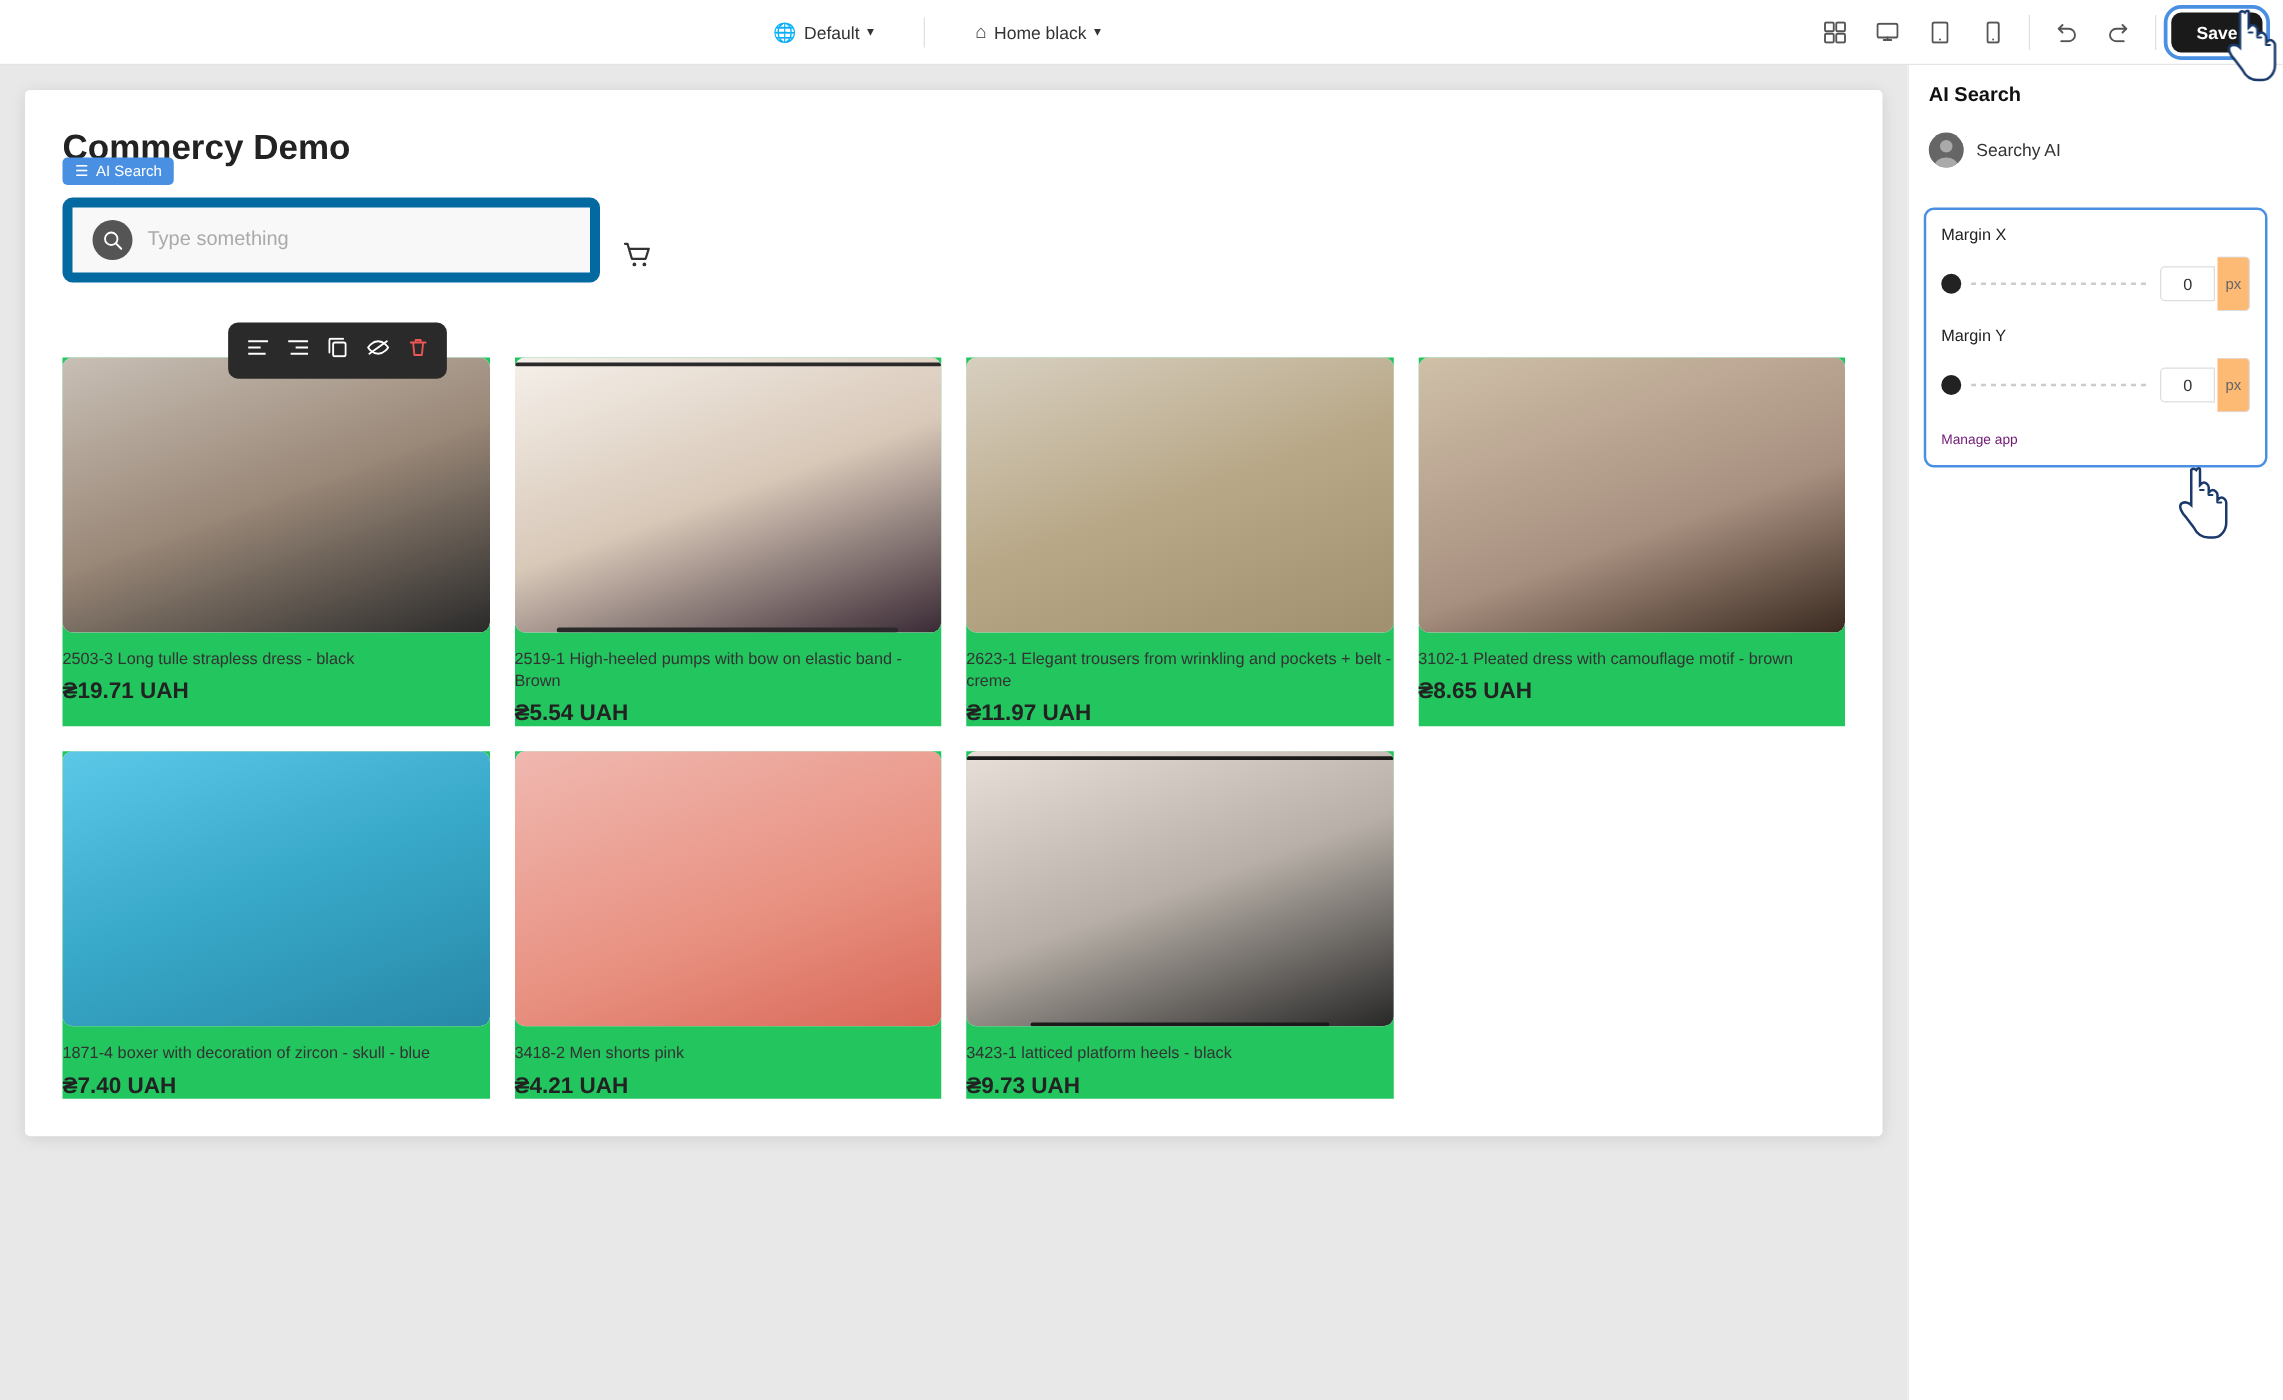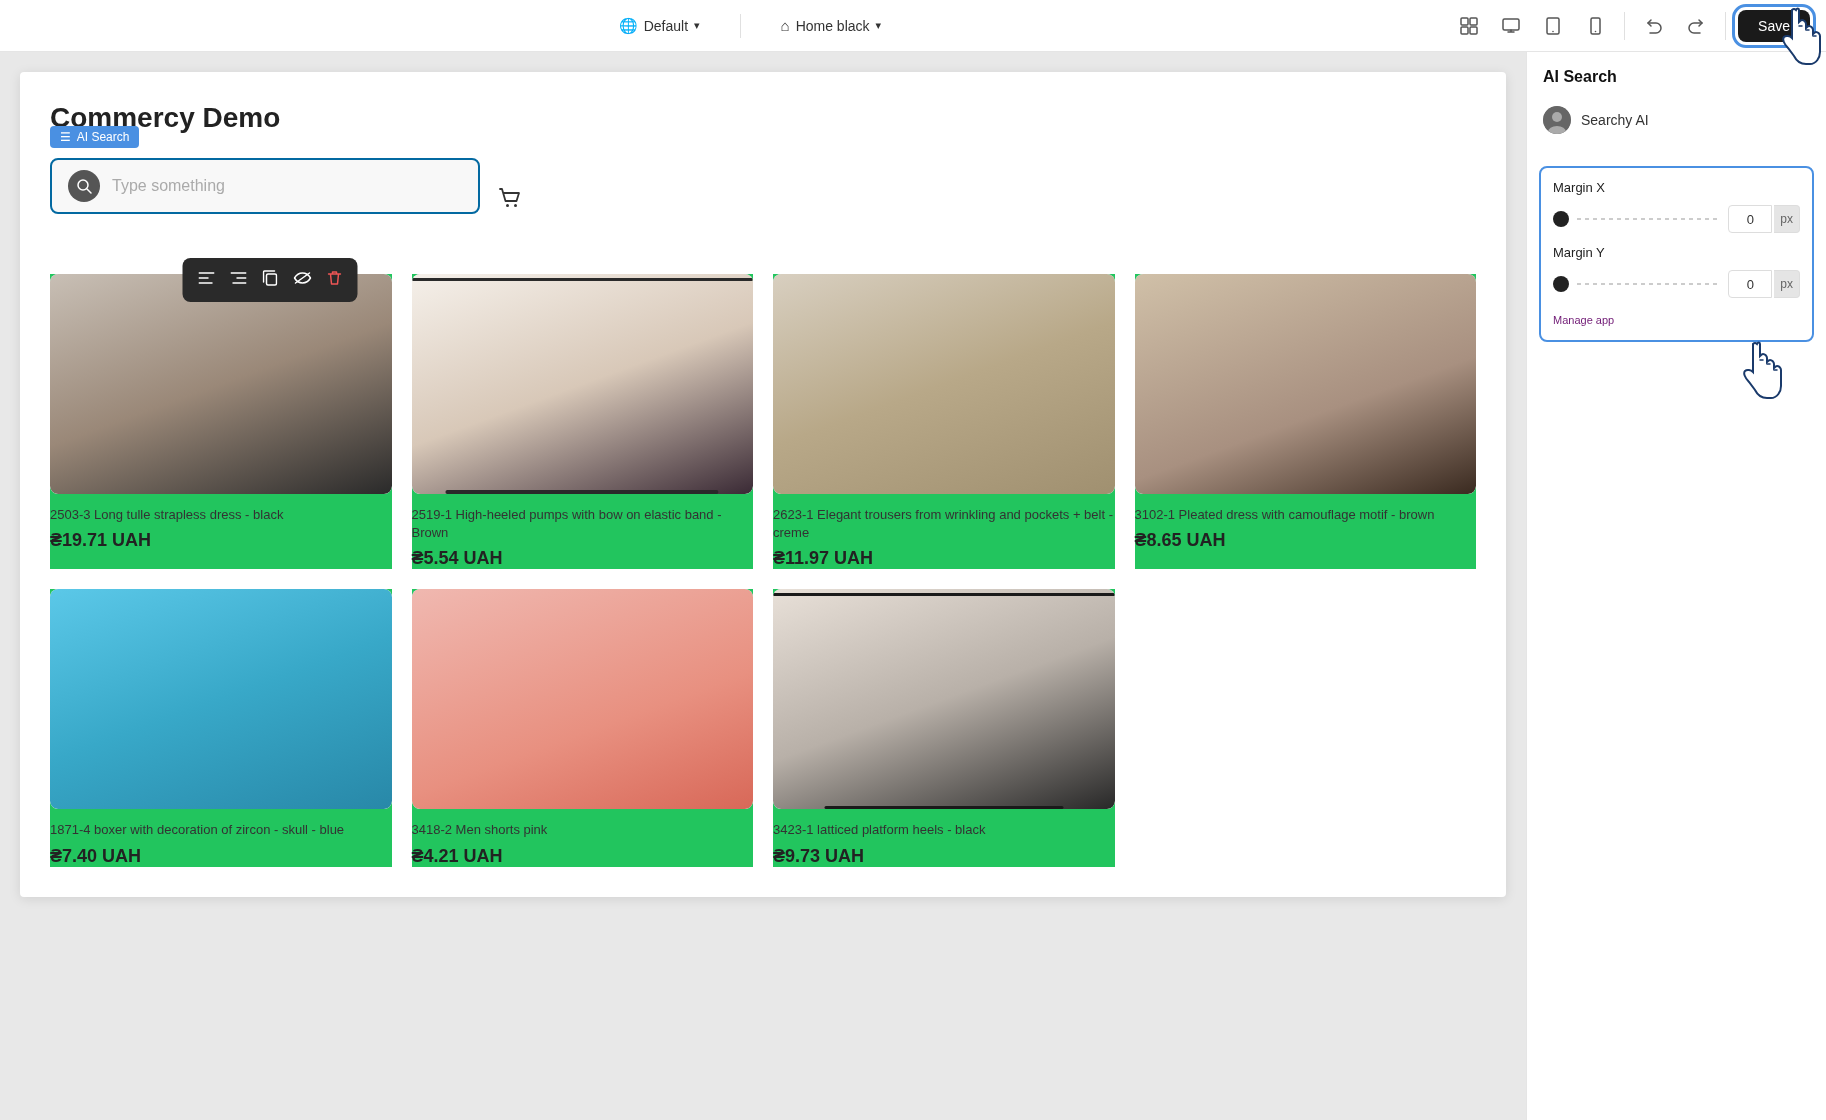--- a/index.html
+++ b/index.html
@@ -20,21 +20,21 @@
       border-radius: 6px;
     }
     .topbar-divider { width: 1px; height: 24px; background: #e0e0e0; }
     .icon-btn {
       width: 34px; height: 34px; border-radius: 6px; border: none;
       background: transparent; cursor: pointer; display: flex; align-items: center; justify-content: center;
       color: #555; font-size: 16px;
     }
     .save-btn {
       background: #1a1a1a; color: #fff; border: none; border-radius: 8px;
-      padding: 8px 20px; font-size: 14px; font-weight: 400; cursor: pointer;
+      padding: 8px 20px; font-size: 14px; font-weight: 700; cursor: pointer;
       outline: 3px solid #4a90e2; outline-offset: 3px;
     }
 
     
     .main { display: flex; height: calc(1120px - 52px); }
 
     
     .canvas { flex: 1; overflow: auto; padding: 20px; background: #e8e8e8; }
     .page-frame {
       background: #fff; min-width: 900px; padding: 30px;
@@ -45,21 +45,21 @@
 
     
     .ai-search-wrapper { position: relative; margin-bottom: 30px; display: inline-block; }
     .ai-search-badge {
       position: absolute; top: -32px; left: 0;
       background: #4a90e2; color: #fff; font-size: 12px; font-weight: 500;
       padding: 4px 10px; border-radius: 4px; display: flex; align-items: center; gap: 6px;
     }
     .ai-search-bar {
       display: flex; align-items: center;
-      border: 2px solid #0369a1; border-radius: 8px; background: #f8f8f8;
+      border: 8px solid #0369a1; border-radius: 8px; background: #f8f8f8;
       padding: 10px 16px; gap: 12px; width: 430px;
     }
     .search-icon-circle {
       width: 32px; height: 32px; background: #555; border-radius: 50%;
       display: flex; align-items: center; justify-content: center; color: #fff; font-size: 14px; flex-shrink: 0;
     }
     .search-placeholder { font-size: 16px; color: #aaa; }
 
     
     .floating-toolbar {
@@ -112,21 +112,21 @@
     .margin-slider {
       flex: 1; height: 2px; background: repeating-linear-gradient(90deg, #ccc 0px, #ccc 4px, transparent 4px, transparent 8px);
       position: relative; cursor: pointer;
     }
     .margin-input-group { display: flex; align-items: center; gap: 2px; }
     .margin-input {
       width: 44px; height: 28px; border: 1px solid #ddd; border-radius: 4px 0 0 4px;
       text-align: center; font-size: 13px; color: #333; outline: none;
     }
     .margin-unit {
-      height: 28px; padding: 0 6px; background: #e5e5e5; border: 1px solid #ddd;
+      height: 44px; padding: 0 6px; background: #fdba74; border: 1px solid #ddd;
       border-left: none; border-radius: 0 4px 4px 0; font-size: 12px; color: #666;
       display: flex; align-items: center;
     }
 
     .manage-link { color: #701a75; font-size: 11px; text-decoration: none; cursor: pointer; }
 
     
     .cursor-hand {
       position: absolute; pointer-events: none; z-index: 200;
     }

